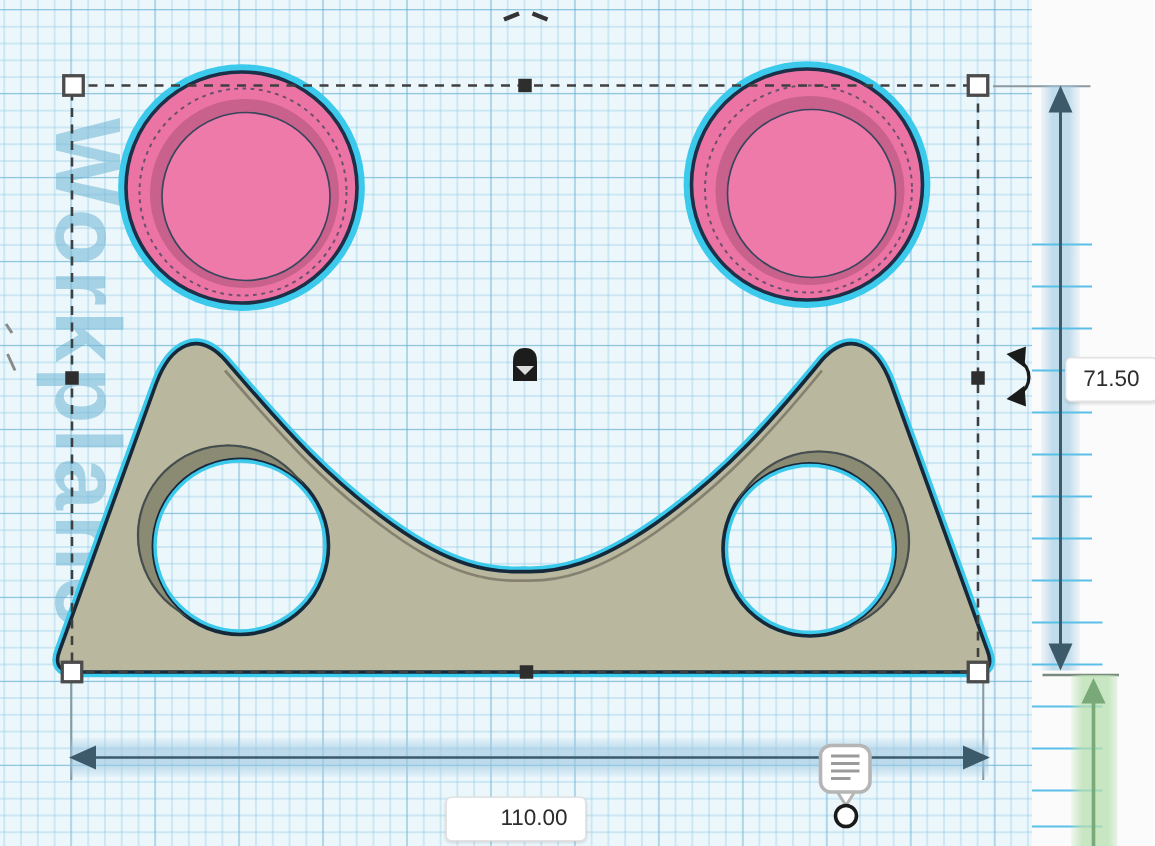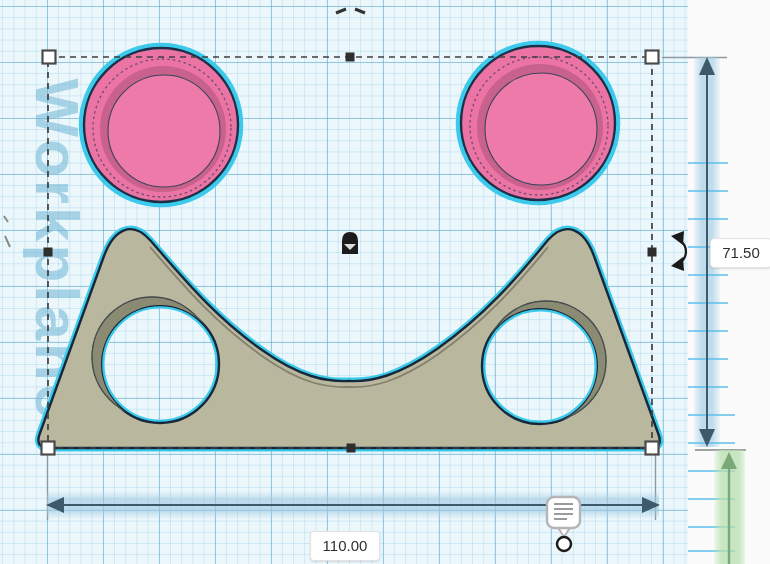--- a/index.html
+++ b/index.html
@@ -28,21 +28,21 @@
     color:rgba(110,180,212,0.55);
     text-align:center;line-height:90px;
     user-select:none;pointer-events:none;
   }
   svg{position:absolute;left:0;top:0;}
   .dim-label{
     position:absolute;background:#ffffff;border:1px solid #e2e2e2;
     border-radius:4px;box-shadow:0 1px 2px rgba(0,0,0,0.12);
     color:#2e2e2e;font-size:15px;line-height:28px;text-align:center;
   }
-  #label-width{left:310px;top:531px;width:68px;height:28px;}
+  #label-width{left:297px;top:531px;width:68px;height:28px;padding-left:24px;}
   #label-height{left:710px;top:238px;width:60px;height:28px;}
 </style>
 </head>
 <body>
 
 <div id="stage">
 
   <div class="grid"></div>
 
   <div class="watermark">Workplane</div>

